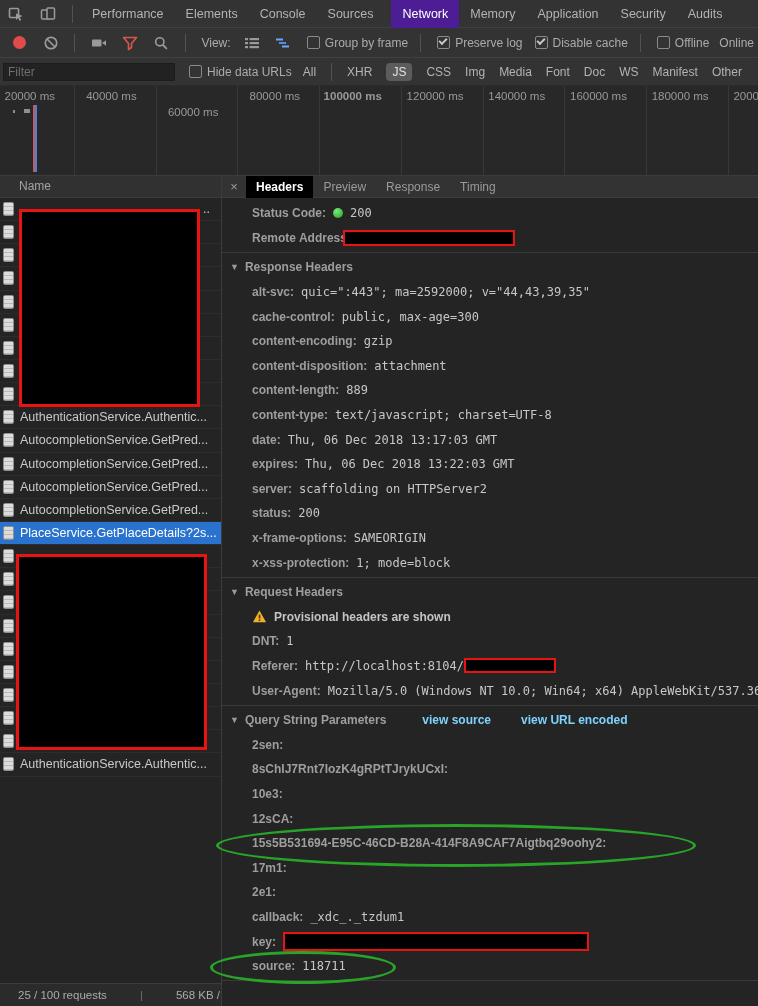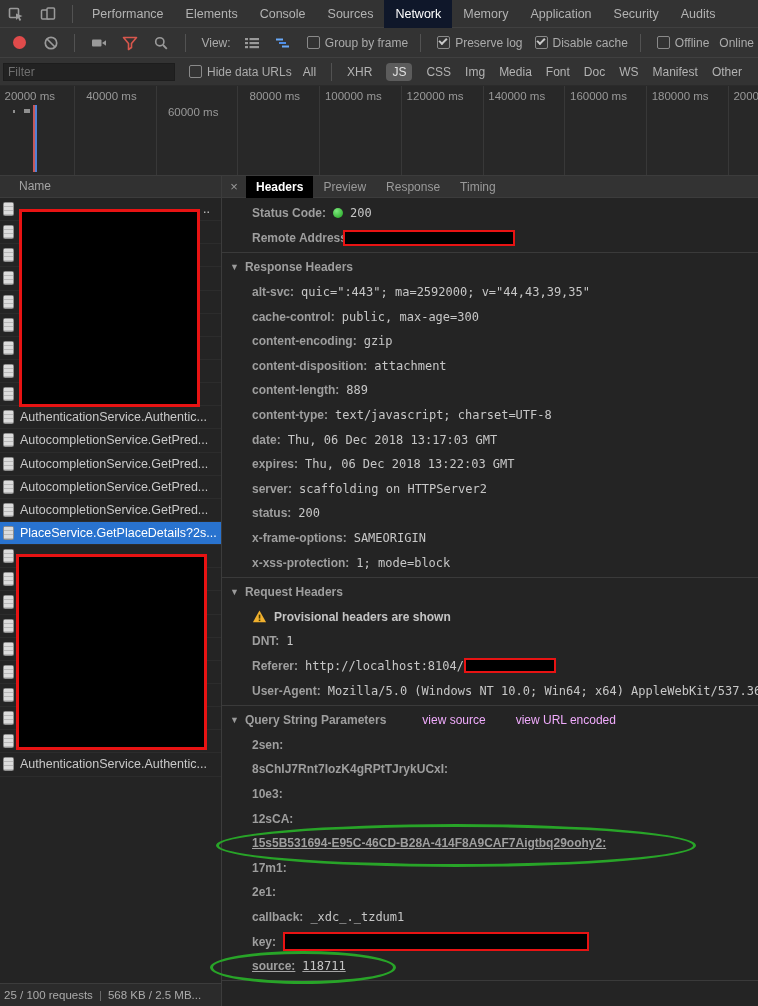--- a/index.html
+++ b/index.html
@@ -7,21 +7,21 @@
     width:758px;height:1006px;overflow:hidden;position:relative;
     background:#242424;color:#a5a5a5;
     font-family:"Liberation Sans",sans-serif;font-size:12px;
     -webkit-font-smoothing:antialiased;
   }
   .vsep{width:1px;height:18px;background:#525252;margin:0 8px;}
   
   .tabbar{height:28px;background:#333;display:flex;align-items:center;box-sizing:border-box;border-bottom:1px solid #404040;}
   .tabbar .iconbtn{width:16px;height:16px;margin:0 8px;display:flex;align-items:center;justify-content:center;}
   .tab{padding:0 11px;height:28px;line-height:28px;color:#b3b3b3;font-size:12.5px;white-space:nowrap;}
-  .tab.active{background:#0f172a;color:#fff;}
+  .tab.active{background:#4c1d95;color:#fff;margin-left:7px;}
   
   .toolbar2{height:30px;background:#333;display:flex;align-items:center;box-sizing:border-box;border-bottom:1px solid #404040;padding-left:4px;}
   .toolbar2 .iconbtn{width:18px;height:18px;margin:0 7px;display:flex;align-items:center;justify-content:center;}
   .rec-dot{width:13px;height:13px;border-radius:50%;background:#e04b4b;display:inline-block;}
   .tlabel{margin:0 6px 0 8px;color:#ababab;}
   .cb{width:11px;height:11px;border:1px solid #8a8a8a;border-radius:2px;display:inline-block;position:relative;margin:0 5px 0 8px;flex:none;}
   .cb.checked:after{content:"";position:absolute;left:1px;top:1px;width:6px;height:3px;border-left:2px solid #c9c9c9;border-bottom:2px solid #c9c9c9;transform:rotate(-45deg);}
   .cblabel{color:#ababab;margin-right:4px;white-space:nowrap;}
   
   .filterbar{height:28px;background:#333;display:flex;align-items:center;box-sizing:border-box;border-bottom:1px solid #2b2b2b;padding-left:3px;}
@@ -41,37 +41,37 @@
   .panel-left{width:222px;flex:none;box-sizing:border-box;border-right:1px solid #3c3c3c;display:flex;flex-direction:column;background:#242424;}
   .name-header{height:22px;flex:none;background:#313131;border-bottom:1px solid #3c3c3c;line-height:21px;padding-left:19px;color:#a3a3a3;box-sizing:border-box;}
   .req-list{flex:1;position:relative;overflow:hidden;}
   .req-row{height:23.15px;display:flex;align-items:center;padding-left:3px;box-sizing:border-box;border-bottom:1px solid #2c2c2c;}
   .req-row.selected{background:#2973cf;}
   .req-row.selected .req-label{color:#fff;}
   .fi{width:11px;height:14px;flex:none;margin-right:6px;border:1px solid #8f8f8f;border-radius:1.5px;background:repeating-linear-gradient(180deg,#dcdcdc 0 3px,#b9b9b9 3px 4px);box-sizing:border-box;}
   .req-label{white-space:nowrap;overflow:hidden;color:#c9c9c9;font-size:12.5px;}
   .req-label.tail{margin-left:183px;}
   .redact-big{position:absolute;background:#000;border:3px solid #e81313;box-sizing:border-box;z-index:5;}
-  .status-bar{height:22px;flex:none;border-top:1px solid #3c3c3c;background:#2b2b2b;display:flex;align-items:center;padding-left:4px;color:#ababab;font-size:11.5px;white-space:nowrap;overflow:hidden;}
+  .status-bar{height:22px;flex:none;border-top:1px solid #3c3c3c;background:#2b2b2b;display:flex;align-items:center;padding-left:18px;color:#ababab;font-size:11.5px;white-space:nowrap;overflow:hidden;gap:27px;}
   .status-sep{margin:0 6px;color:#6f6f6f;}
   
   .panel-right{flex:1;display:flex;flex-direction:column;min-width:0;background:#242424;}
   .detail-tabs{height:22px;flex:none;background:#333;border-bottom:1px solid #3c3c3c;display:flex;align-items:center;box-sizing:border-box;}
   .close-x{width:24px;text-align:center;color:#9a9a9a;font-size:13px;flex:none;}
   .dtab{padding:0 10px;height:22px;line-height:22px;color:#9a9a9a;}
   .dtab.active{background:#000;color:#fff;font-weight:bold;}
   .detail-content{flex:1;padding-top:3px;position:relative;overflow:visible;}
   .kv{height:24.6px;display:flex;align-items:center;padding-left:30px;white-space:nowrap;overflow:hidden;position:relative;}
   .kv .k{font-weight:bold;color:#9e9e9e;margin-right:7px;flex:none;}
   .kv .v{font-family:"DejaVu Sans Mono","Liberation Mono",monospace;font-size:12px;color:#c7c7c7;}
-  .kv.hl{overflow:visible;text-decoration:underline;}
+  .kv.hl{overflow:visible;}
   .section-head{height:24.6px;display:flex;align-items:center;padding-left:8px;font-weight:bold;color:#9e9e9e;}
   .tri{margin-right:6px;font-size:9px;color:#9a9a9a;font-weight:normal;}
   .sec-divider{border-top:1px solid #3a3a3a;margin:2px 0;}
-  .qsp-link{font-weight:normal;color:#f0abfc;margin-left:36px;}
+  .qsp-link{font-weight:bold;color:#7dd3fc;margin-left:36px;}
   .warn-text{font-weight:bold;color:#c4c4c4;margin-left:7px;}
   .dot-green{width:10px;height:10px;border-radius:50%;background:radial-gradient(circle at 35% 30%,#7ee87e,#1ea21e);display:inline-block;margin-right:7px;flex:none;}
   .redact{display:inline-block;background:#000;border:2px solid #e81313;vertical-align:middle;flex:none;}
   .redact.remote{width:168px;height:12px;margin-left:2px;}
   .redact.referer{width:88px;height:11px;}
   .redact.key{width:302px;height:15px;}
   .ellipse{position:absolute;border:3px solid #28a428;border-radius:50%;pointer-events:none;z-index:6;}
   .ellipse.big{left:-6px;top:-7px;width:474px;height:37px;}
   .ellipse.small{left:-12px;top:-3px;width:180px;height:27px;}
 </style>
@@ -191,21 +191,21 @@
   <div class="mini-bar" style="left:13px;top:24px;width:2px;height:3px;"></div>
   <div class="mini-bar" style="left:24px;top:23px;width:6px;height:4px;"></div>
 <div class="ticklabel" style="left: -25px;">20000 ms</div>
     <div class="gridline" style="left: 74px;"></div>
     <div class="ticklabel" style="left: 56.7px;">40000 ms</div>
     <div class="gridline" style="left: 155.7px;"></div>
     <div class="ticklabel" style="left: 138.4px; margin-top: 16px;">60000 ms</div>
     <div class="gridline" style="left: 237.4px;"></div>
     <div class="ticklabel" style="left: 220.1px;">80000 ms</div>
     <div class="gridline" style="left: 319.1px;"></div>
-    <div class="ticklabel" style="left: 301.8px;">100000 ms</div>
+    <div class="ticklabel" style="left: 301.8px; font-weight: bold;">100000 ms</div>
     <div class="gridline" style="left: 400.8px;"></div>
     <div class="ticklabel" style="left: 383.5px;">120000 ms</div>
     <div class="gridline" style="left: 482.5px;"></div>
     <div class="ticklabel" style="left: 465.2px;">140000 ms</div>
     <div class="gridline" style="left: 564.2px;"></div>
     <div class="ticklabel" style="left: 546.9px;">160000 ms</div>
     <div class="gridline" style="left: 645.9px;"></div>
     <div class="ticklabel" style="left: 628.6px;">180000 ms</div>
     <div class="gridline" style="left: 727.6px;"></div>
     <div class="ticklabel" style="left: 710.3px;">200000 ms</div>

